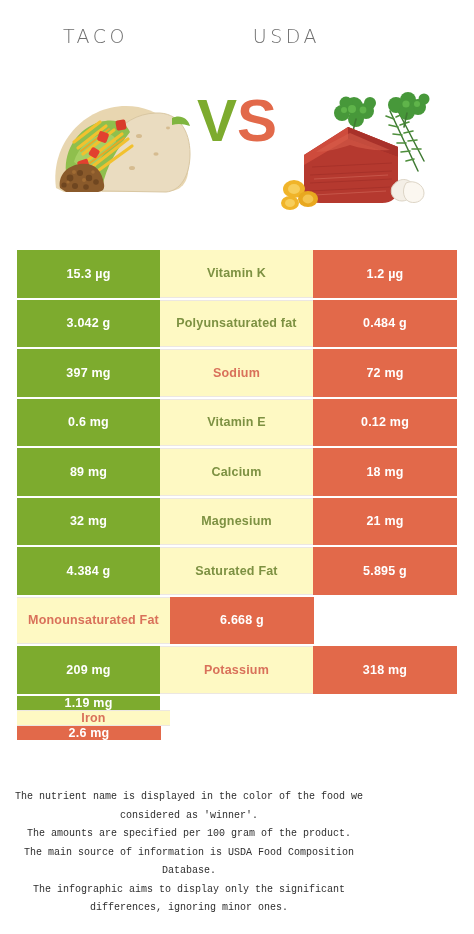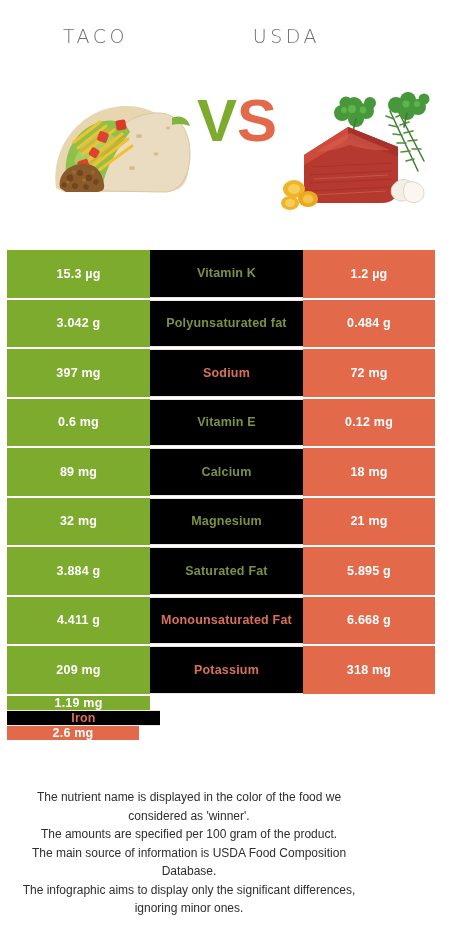--- a/index.html
+++ b/index.html
@@ -70,21 +70,21 @@
   .vs .s { color: #E2694A; }
 
   
   .taco-wrap { position: relative; width: 150px; height: 112px; }
   
   .beef-wrap { position: relative; width: 155px; height: 130px; }
 
   
   .table {
     position: absolute;
-    left: 7px;
+    left: 17px;
     top: 250px;
     width: 440px;
   }
   .row {
     display: flex;
     width: 440px;
     height: 49.5px;
     margin-bottom: 0px;
     border-bottom: 2px solid #ffffff;
     box-sizing: border-box;
@@ -100,49 +100,49 @@
     font-weight: 700;
     letter-spacing: .2px;
   }
   .cell-left {
     width: 143px;
     background: #7DAB2E;
     color: #ffffff;
   }
   .cell-mid {
     width: 153px;
-    background: #000000;
+    background: #fef9c3;
     font-size: 12.5px;
     font-weight: 700;
     text-align: center;
     line-height: 14px;
     border-top: 1px solid #ece7e2;
     border-bottom: 1px solid #ece7e2;
     padding: 0 6px;
   }
   .row:first-child .cell-mid { border-top: none; }
   .cell-right {
-    width: 132px;
+    width: 144px;
     background: #E2694A;
     color: #ffffff;
   }
   .win-green { color: #7D9142; }
   .win-red   { color: #D9715A; }
 
   
   .footer {
     position: absolute;
     left: 0;
     top: 788px;
     width: 378px;
     text-align: center;
-    font-size: 12px;
+    font-size: 10px;
     line-height: 18.5px;
     color: #2e2e2e;
-    font-family: Liberation Sans, sans-serif;
+    font-family: Liberation Mono, monospace;
     padding: 0 14px;
     box-sizing: border-box;
   }
   .footer p { margin: 0; }
 </style>
 </head>
 <body>
 
 <div class="headers">
   <div class="head-cell">TACO</div>
@@ -317,26 +317,25 @@
       <div class="cell cell-left">89 mg</div>
       <div class="cell cell-mid win-green">Calcium</div>
       <div class="cell cell-right">18 mg</div>
     </div>
     <div class="row">
       <div class="cell cell-left">32 mg</div>
       <div class="cell cell-mid win-green">Magnesium</div>
       <div class="cell cell-right">21 mg</div>
     </div>
     <div class="row">
-      <div class="cell cell-left">3.884 g</div>
+      <div class="cell cell-left">4.384 g</div>
       <div class="cell cell-mid win-green">Saturated Fat</div>
       <div class="cell cell-right">5.895 g</div>
     </div>
     <div class="row">
-      <div class="cell cell-left">4.411 g</div>
       <div class="cell cell-mid win-red">Monounsaturated Fat</div>
       <div class="cell cell-right">6.668 g</div>
     </div>
     <div class="row">
       <div class="cell cell-left">209 mg</div>
       <div class="cell cell-mid win-red">Potassium</div>
       <div class="cell cell-right">318 mg</div>
     </div>
     <div class="row">
       <div class="cell cell-left">1.19 mg</div>

